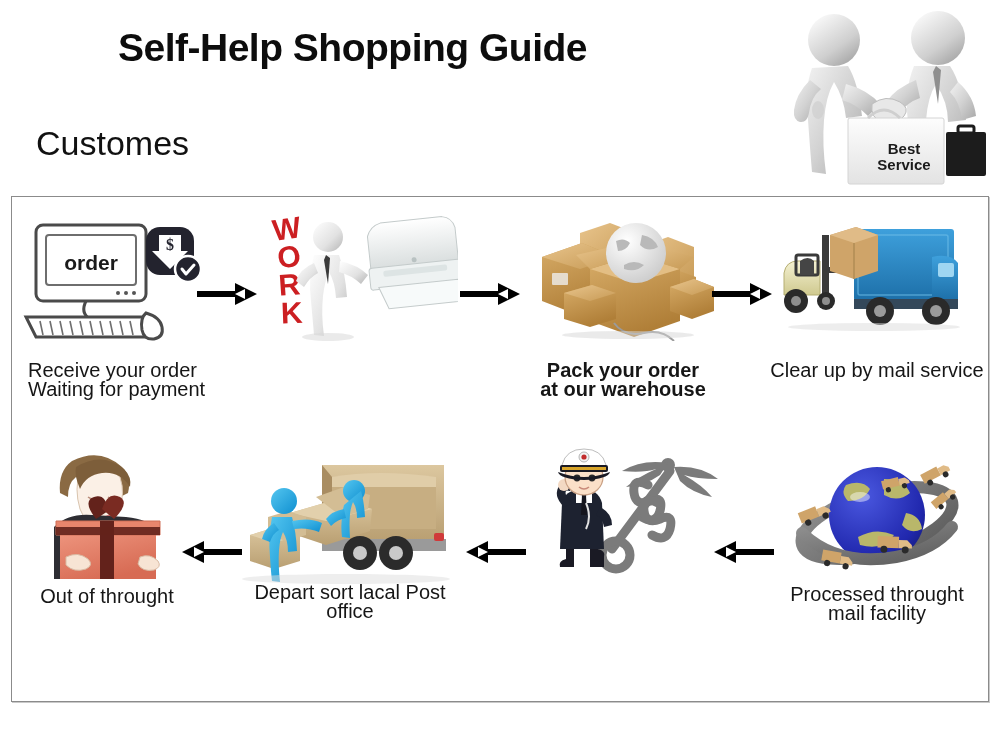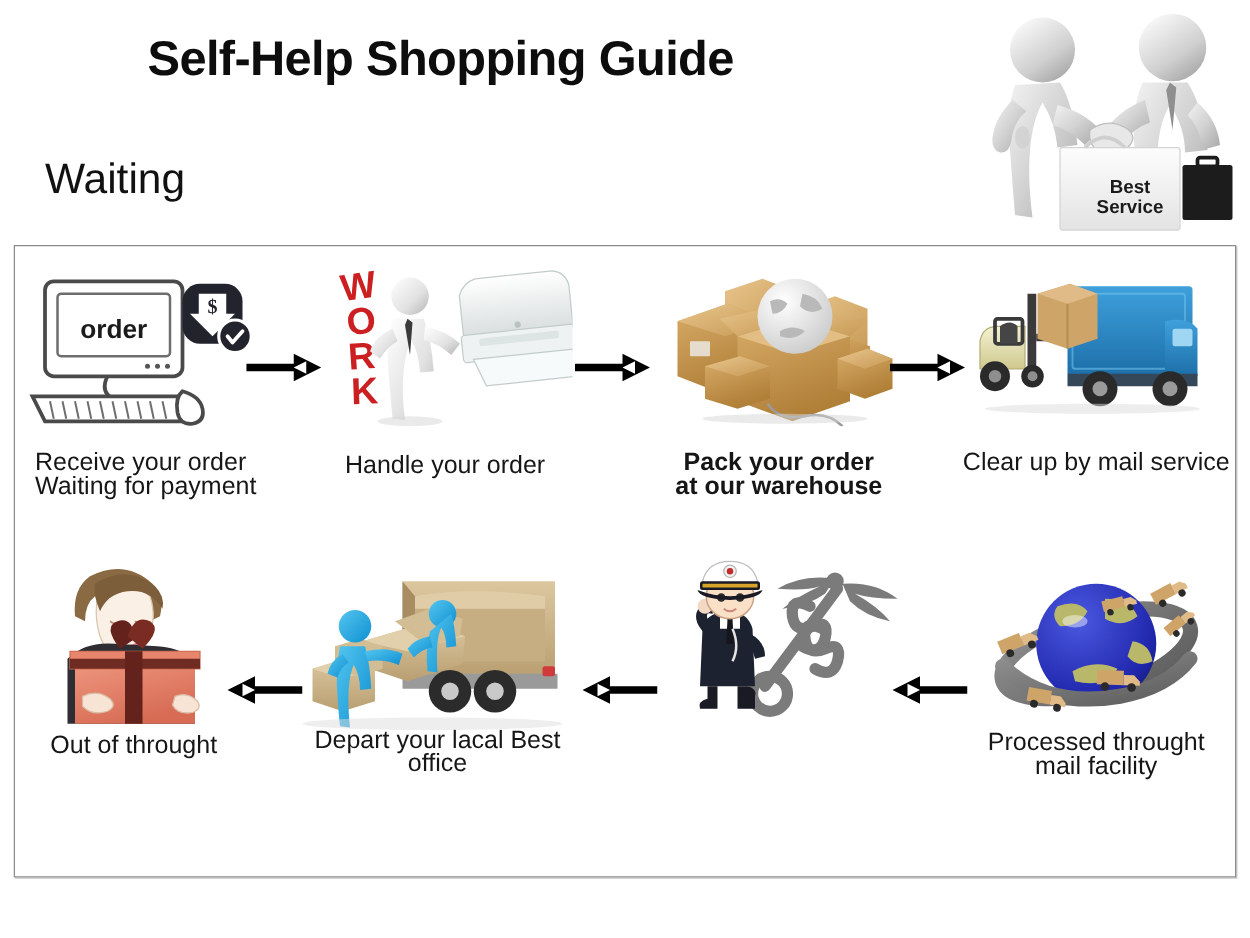--- a/index.html
+++ b/index.html
@@ -48,21 +48,21 @@
   
   .arrow{position:absolute;}
   .arrow svg{display:block;}
 </style>
 </head>
 <body>
 
 <div class="page">
 
   <div class="title">Self-Help Shopping Guide</div>
-  <div class="subtitle">Waiting</div>
+  <div class="subtitle">Customes</div>
 
   <div class="hero">
     <svg width="206" height="182" viewBox="0 0 206 182">
       <defs>
         <linearGradient id="gBody" x1="0" y1="0" x2="1" y2="1">
           <stop offset="0" stop-color="#f2f2f2"></stop>
             <stop offset="0.5" stop-color="#d2d2d2"></stop>
             <stop offset="1" stop-color="#a8a8a8"></stop>
         </linearGradient>
         <linearGradient id="gHead" x1="0.2" y1="0" x2="0.9" y2="1">
@@ -184,21 +184,20 @@
 
           <g transform="translate(104,12) rotate(-6)">
             <path d="M4 14 q4 -10 14 -12 l62 0 q10 2 12 12 l0 34 l-88 0 z" fill="url(#gPrinter)" stroke="#c4cbcb" stroke-width="1"></path>
             <rect x="2" y="46" width="92" height="22" rx="3" fill="#eef2f2" stroke="#c4cbcb"></rect>
             <path d="M10 66 l80 0 l8 22 l-80 0 z" fill="#f7fafa" stroke="#c4cbcb"></path>
             <rect x="16" y="50" width="64" height="6" rx="2" fill="#dde4e4"></rect>
             <circle cx="48" cy="42" r="2.5" fill="#b9c2c2"></circle>
           </g>
         </svg>
       </div>
-      <div class="cap left" style="top:152px;left:18px;">Handle your order</div>
     </div>
 
     <div class="arrow" style="left:448px;top:84px;">
       <svg width="62" height="26" viewBox="0 0 62 26">
         <path d="M0 10 h38 v-8 l22 11 l-22 11 v-8 h-38 z" fill="#000"></path>
         <path d="M38 13 l10 -5 l0 10 z" fill="#fff"></path>
       </svg>
     </div>
 
     <div class="step" style="left:512px;top:14px;width:198px;height:190px;font-weight:bold;">
@@ -469,21 +468,21 @@
           <path d="M36 76 q-4 20 -2 40 q1 16 2 24 l8 1 q-2 -18 -1 -32 q1 -12 4 -18 q5 8 5 20 l9 -1 q-1 -20 -5 -34 z" fill="url(#gBlueMan)"></path>
           <path d="M56 80 q18 -4 30 2 l-3 9 q-12 -5 -25 -3 z" fill="url(#gBlueMan)"></path>
           <path d="M38 82 q-10 6 -12 16 l8 3 q3 -9 9 -12 z" fill="url(#gBlueMan)"></path>
 
           <ellipse cx="118" cy="50" rx="11" ry="11" fill="url(#gBlueMan)"></ellipse>
           <path d="M108 64 q-4 16 -2 32 l8 1 q-1 -14 0 -24 q1 -8 3 -12 q4 6 4 16 l8 -1 q-1 -16 -4 -26 z" fill="url(#gBlueMan)"></path>
           <path d="M108 68 q-12 2 -18 10 l5 7 q7 -7 15 -8 z" fill="url(#gBlueMan)"></path>
           <ellipse cx="110" cy="138" rx="104" ry="5" fill="#dedede" opacity="0.5"></ellipse>
         </svg>
       </div>
-      <div class="cap" style="top:142px;left:0;">Depart your lacal Best office</div>
+      <div class="cap" style="top:142px;left:0;">Depart sort lacal Post office</div>
     </div>
 
     <div class="arrow" style="left:168px;top:342px;">
       <svg width="62" height="26" viewBox="0 0 62 26">
         <path d="M62 10 h-38 v-8 l-22 11 l22 11 v-8 h38 z" fill="#000"></path>
         <path d="M24 13 l-10 -5 l0 10 z" fill="#fff"></path>
       </svg>
     </div>
 
     <div class="step" style="left:8px;top:248px;width:174px;height:200px;">

